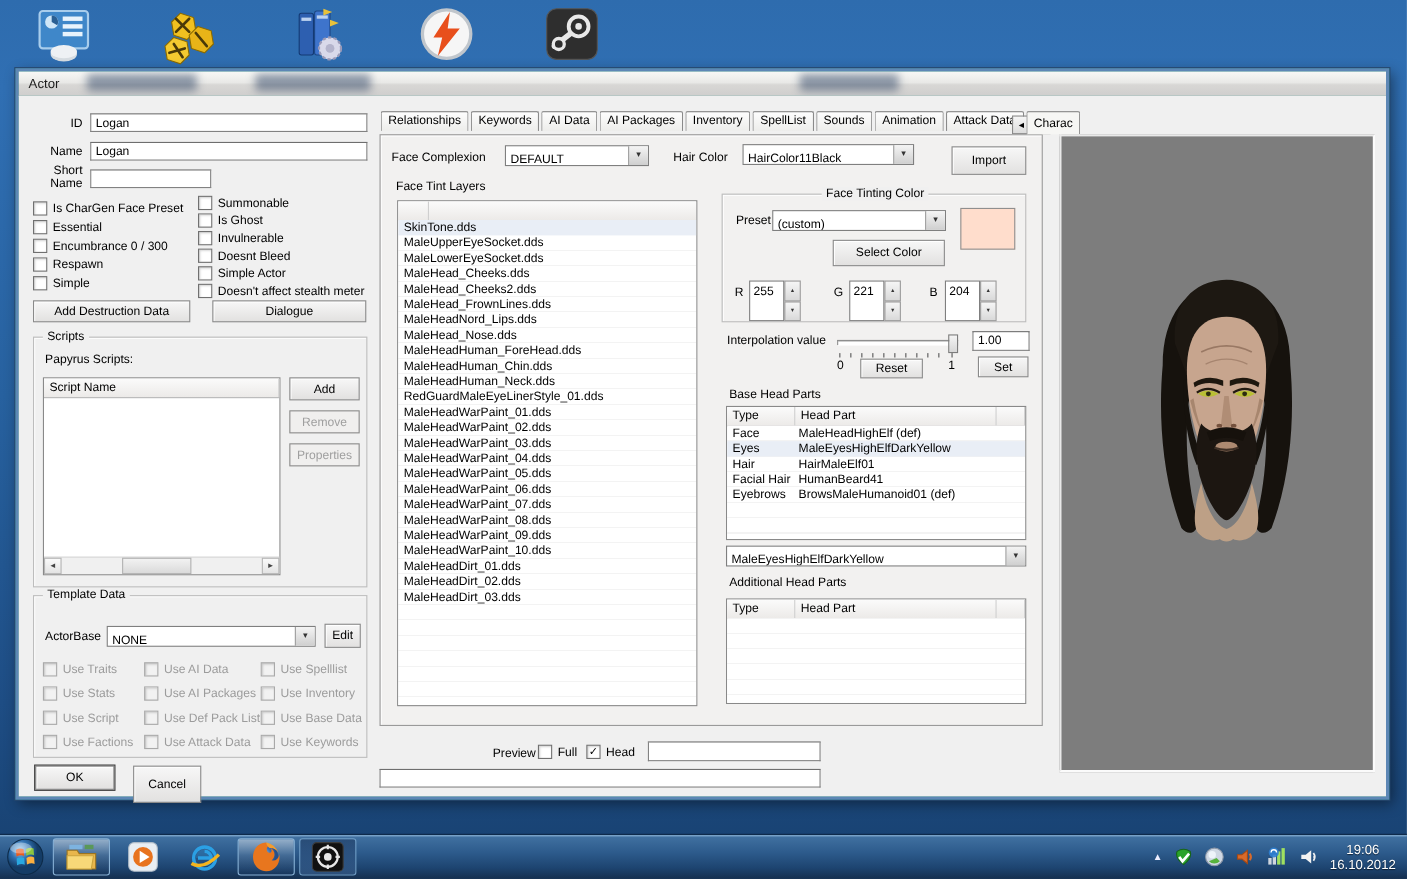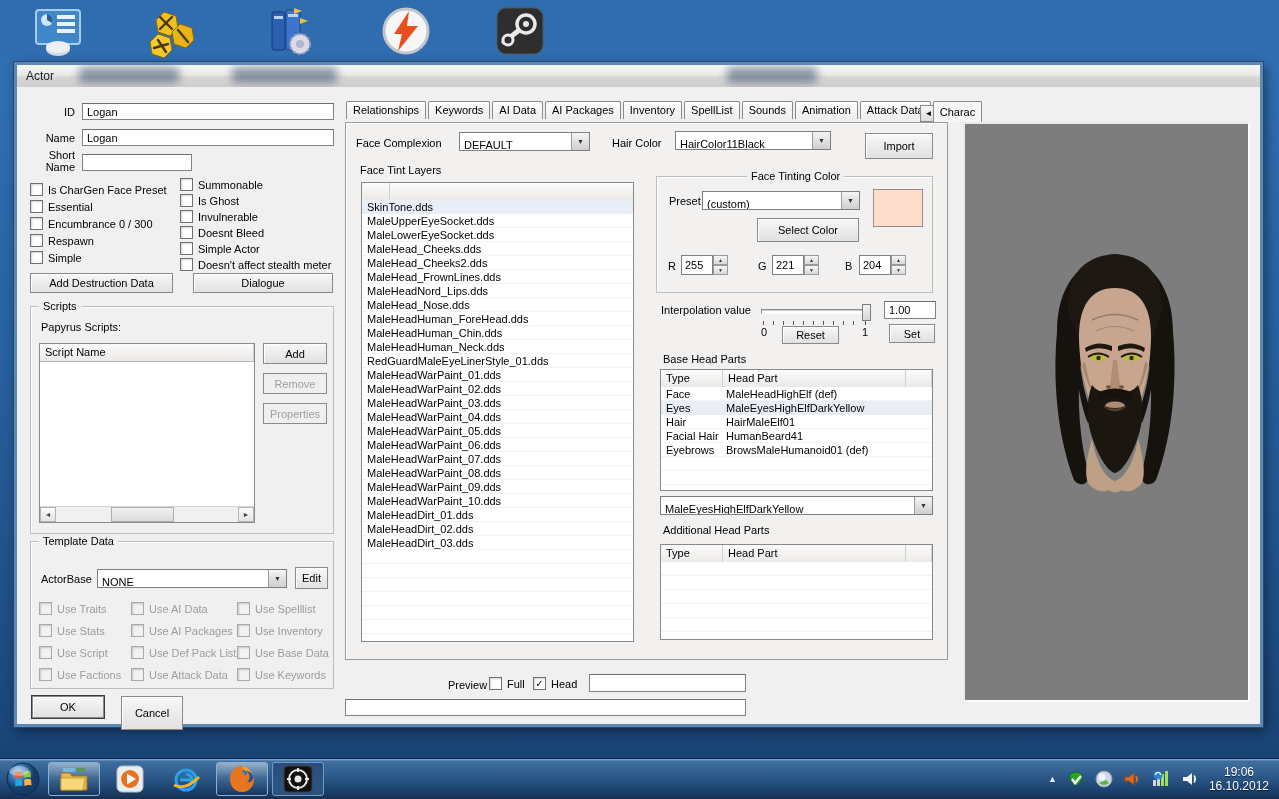--- a/index.html
+++ b/index.html
@@ -50,21 +50,21 @@
   
   .tabstrip{position:absolute;display:flex;align-items:flex-start}
   .tab{box-sizing:border-box;height:18px;padding:2px 6px 0;font-size:11px;background:linear-gradient(#fdfdfd,#ededeb);
       border:1px solid #8a8a8a;border-bottom:none;border-radius:2px 2px 0 0;margin-right:2px;white-space:nowrap}
   .tab.sel{height:21px;background:#f6f6f4;position:relative;z-index:2;padding-top:4px}
   .tabpage{position:absolute;box-sizing:border-box;background:#f2f1f0;border:1px solid #9a9a9a;box-shadow:inset 1px 1px 0 #fff}
   .spinbtns{display:flex;gap:1px}
   .spb{width:17px;height:17px;box-sizing:border-box;border:1px solid #8a8a8a;background:linear-gradient(#f6f6f6,#dcdcdc);
       display:flex;align-items:center;justify-content:center;font-size:8px}
   
-  .spin{position:absolute;display:flex;height:20px}
+  .spin{position:absolute;display:flex;height:37px}
   .spin .num{width:32px;box-sizing:border-box;background:#fff;border:1px solid #7f7f7f;font-size:11px;padding:3px 3px;text-align:left}
   .spin .ud{width:15px;display:flex;flex-direction:column}
   .spin .ud i{flex:1;font-style:normal;box-sizing:border-box;border:1px solid #9a9a9a;background:linear-gradient(#f6f6f6,#d9d9d9);
       font-size:5px;display:flex;align-items:center;justify-content:center;color:#333}
   
   .hsb{position:absolute;height:15px;display:flex;background:#f0f0f0;border-top:1px solid #d6d6d6}
   .hsb .ar{width:16px;box-sizing:border-box;border:1px solid #b5b5b5;background:linear-gradient(#fafafa,#e3e3e3);
       display:flex;align-items:center;justify-content:center;font-size:7px;color:#444}
   .hsb .trk{flex:1;position:relative}
   .hsb .th{position:absolute;top:0;bottom:0;left:30%;width:34%;border:1px solid #b0b0b0;background:linear-gradient(#f2f2f2,#dadada)}

